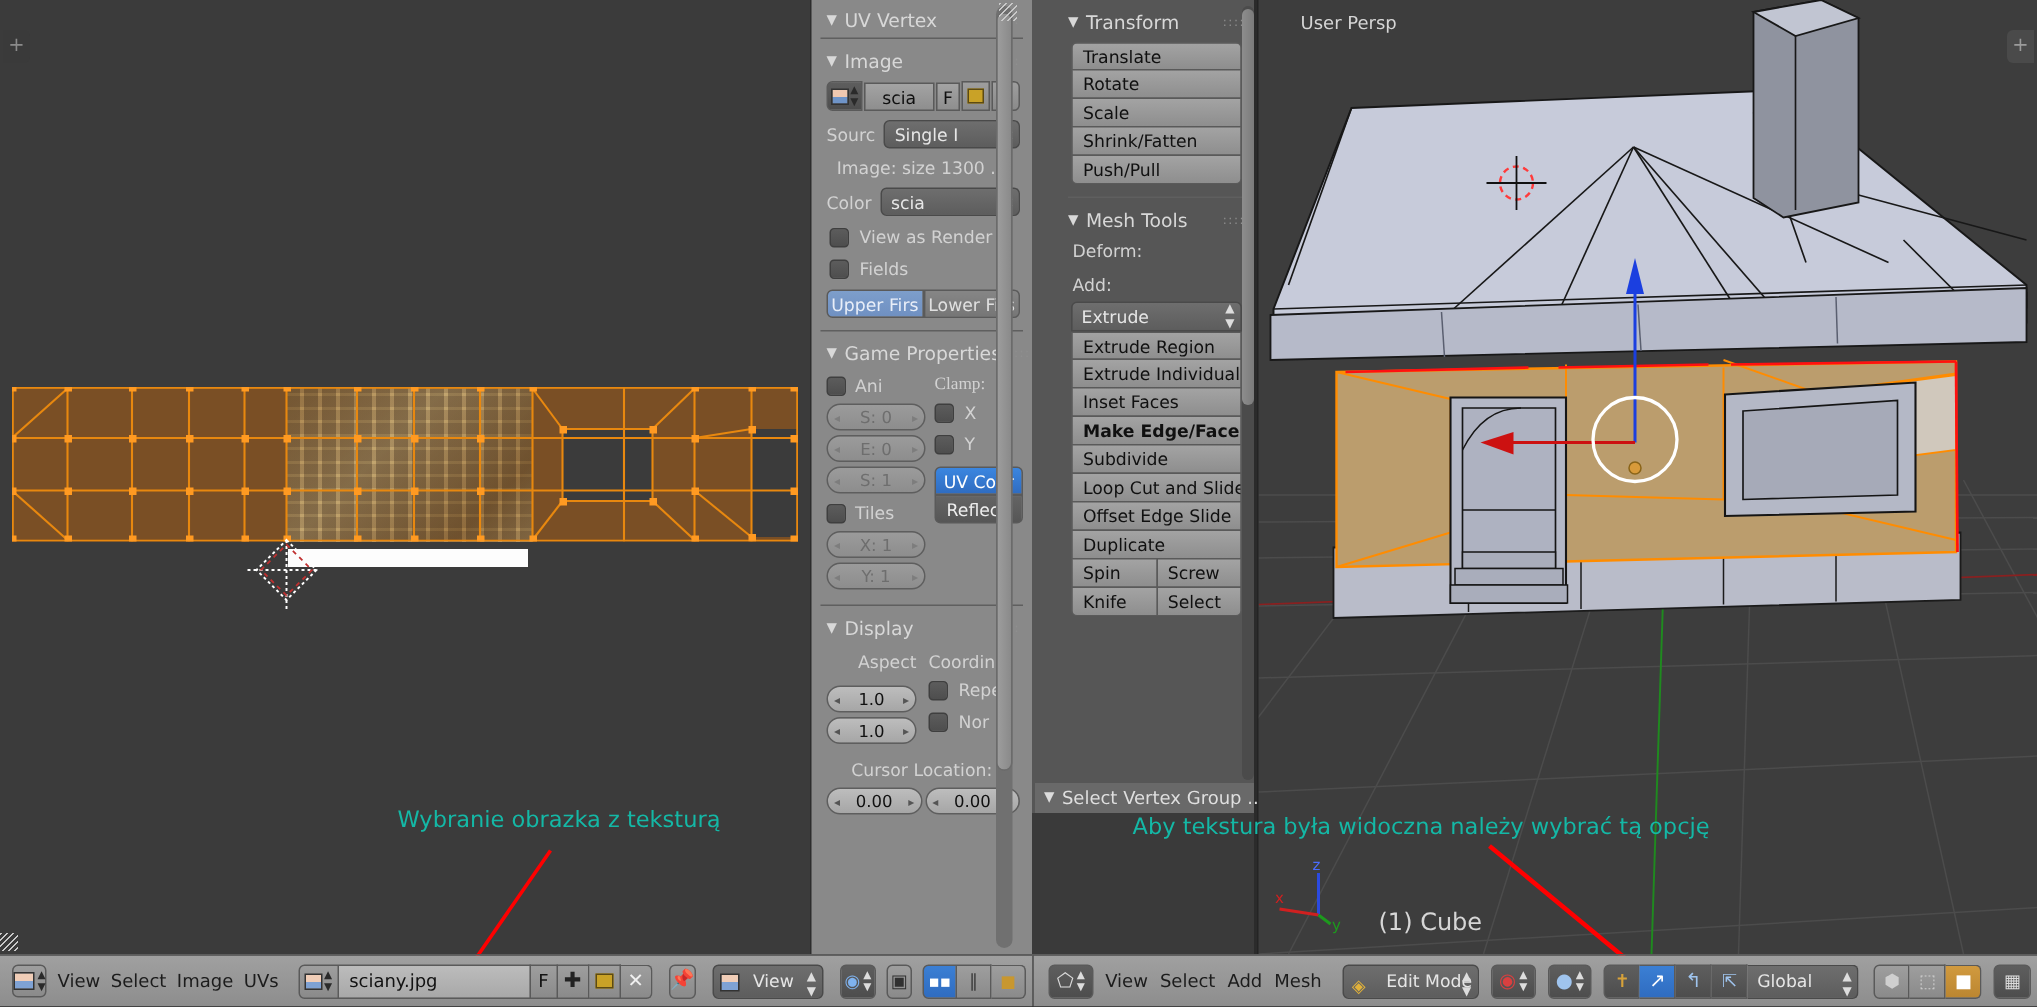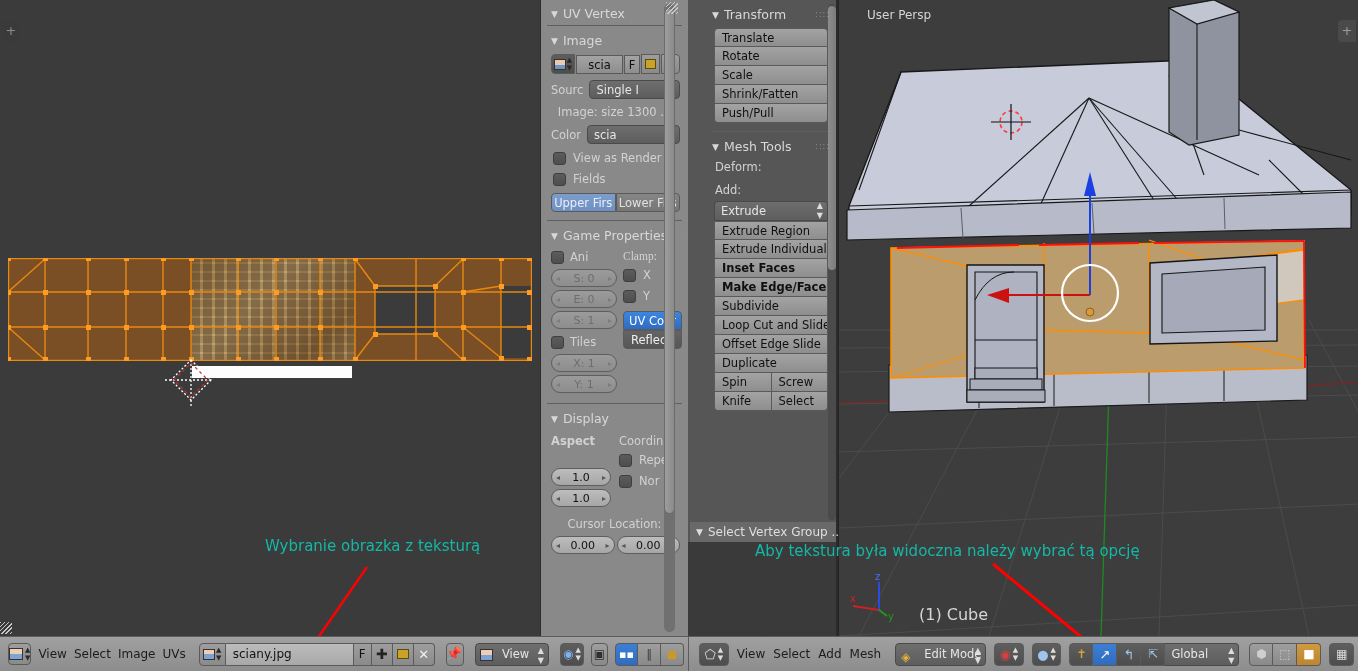--- a/index.html
+++ b/index.html
@@ -300,21 +300,21 @@
     </div>
     <div class="sep" style="margin:10px 6px 0 6px;"></div>
 
     <div class="panhdr" style="padding:7px 8px 8px 10px;">
       <span class="tri">▼</span>
       <span>Display</span>
       <span class="grip">::::</span>
     </div>
     <div style="display:flex;padding:0 6px 0 10px;gap:8px;">
       <div style="width:60px;">
-        <div class="lbl" style="text-align:left;margin-bottom:20px;font-weight:bold;">Aspect</div>
+        <div class="lbl" style="text-align:right;margin-bottom:9px;">Aspect</div>
         <div class="num" style="margin-bottom:3px;">1.0</div>
         <div class="num">1.0</div>
       </div>
       <div style="flex:1;">
         <div class="lbl" style="margin-bottom:5px;">Coordina</div>
         <div style="display:flex;gap:7px;align-items:center;margin-bottom:7px;">
           <div class="chk"></div>
           <span class="lbl">Repe</span>
         </div>
         <div style="display:flex;gap:7px;align-items:center;">
@@ -382,21 +382,21 @@
     <div style="padding:0 8px;">
       <div class="drop" style="border-radius:4px 4px 0 0;height:20px;line-height:19px;">
         <span>Extrude</span>
         <span class="dspin">
             <i>▲</i>
             <i>▼</i>
           </span>
       </div>
       <div class="btn flat" style="text-align:left;padding-left:7px;">Extrude Region</div>
       <div class="btn flat" style="text-align:left;padding-left:7px;border-top:none;">Extrude Individual</div>
-      <div class="btn flat" style="text-align:left;padding-left:7px;border-top:none;font-weight:bold;">Inset Faces</div>
+      <div class="btn flat" style="text-align:left;padding-left:7px;border-top:none;">Inset Faces</div>
       <div class="btn flat" style="text-align:left;padding-left:7px;border-top:none;font-weight:bold;">Make Edge/Face</div>
       <div class="btn flat" style="text-align:left;padding-left:7px;border-top:none;">Subdivide</div>
       <div class="btn flat" style="text-align:right;padding-left:7px;border-top:none;">Loop Cut and Slide</div>
       <div class="btn flat" style="text-align:left;padding-left:7px;border-top:none;">Offset Edge Slide</div>
       <div class="btn flat" style="text-align:left;padding-left:7px;border-top:none;">Duplicate</div>
       <div style="display:flex;">
         <div class="btn flat" style="flex:1;border-top:none;text-align:left;padding-left:7px;">Spin</div>
         <div class="btn flat" style="flex:1;border-top:none;border-left:none;text-align:left;padding-left:7px;">Screw</div>
       </div>
       <div style="display:flex;">

